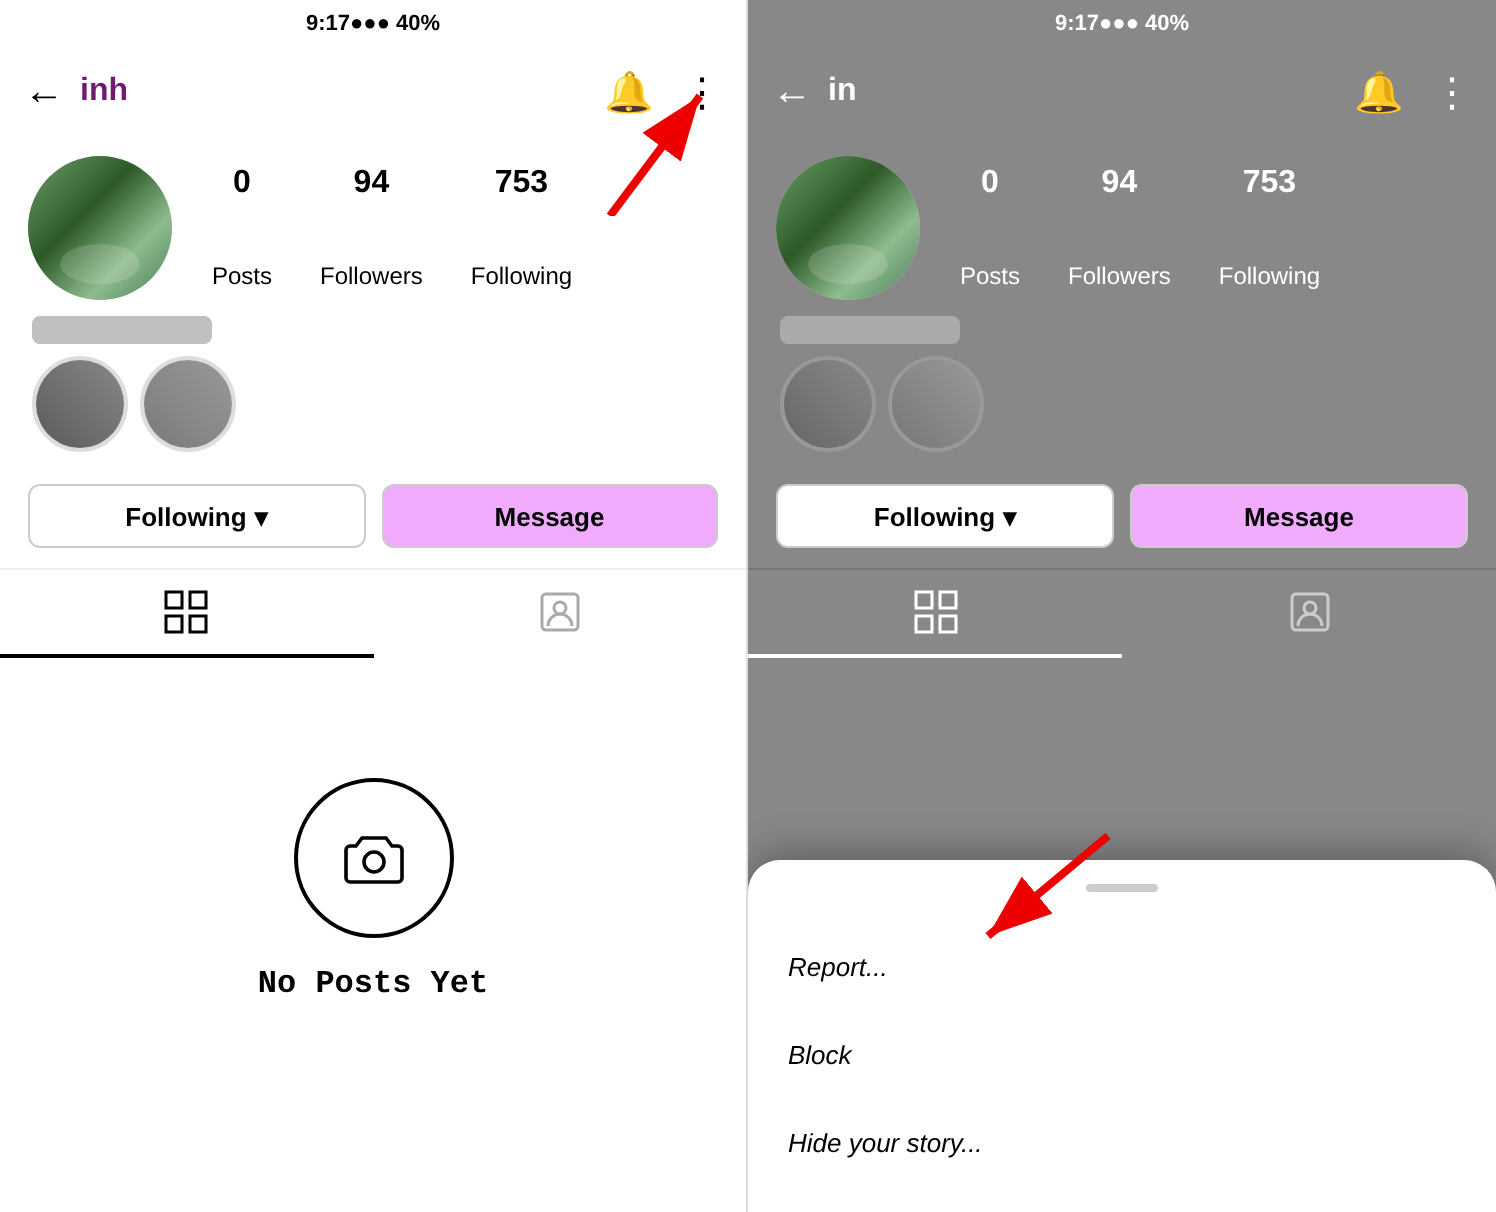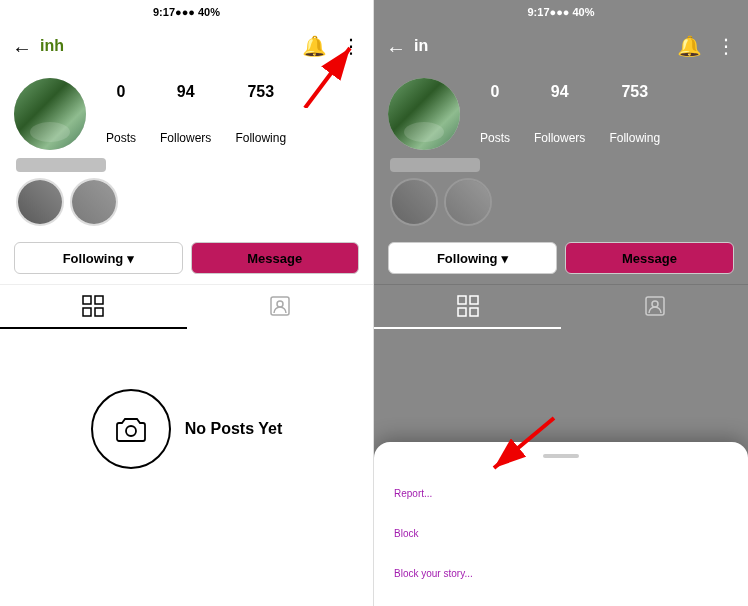--- a/index.html
+++ b/index.html
@@ -57,21 +57,21 @@
       padding: 0 12px;
       justify-content: space-between;
       background: #fff;
     }
     .right-panel .top-nav {
       background: #888;
     }
     .nav-username {
       font-size: 16px;
       font-weight: 700;
-      color: #4d7c0f;
+      color: #701a75;
     }
     .right-panel .nav-username {
       color: #fff;
     }
     .nav-icons {
       display: flex;
       align-items: center;
       gap: 14px;
     }
     .nav-icon {
@@ -202,21 +202,21 @@
       display: flex;
       align-items: center;
       justify-content: center;
       gap: 4px;
     }
     .btn-message {
       flex: 1;
       height: 32px;
       border: 1px solid #ccc;
       border-radius: 6px;
-      background: #be185d;
+      background: #f0abfc;
       font-size: 13px;
       font-weight: 600;
       cursor: pointer;
       display: flex;
       align-items: center;
       justify-content: center;
     }
 
     
     .tabs-row {
@@ -247,25 +247,25 @@
       border-bottom: 2px solid #fff;
       color: #fff;
     }
     .right-panel .tab-item {
       color: #ccc;
     }
 
     
     .no-posts {
       display: flex;
-      flex-direction: row;
-      align-items: center;
-      justify-content: center;
+      flex-direction: column;
+      align-items: center;
       padding: 60px 20px 20px;
       gap: 14px;
+      font-family: Liberation Mono, monospace;
     }
     .camera-circle {
       width: 80px;
       height: 80px;
       border-radius: 50%;
       border: 2px solid #000;
       display: flex;
       align-items: center;
       justify-content: center;
     }
@@ -289,24 +289,25 @@
     }
     .sheet-handle {
       width: 36px;
       height: 4px;
       background: #ccc;
       border-radius: 2px;
       margin: 0 auto 16px;
     }
     .sheet-item {
       padding: 14px 20px;
-      font-size: 10px;
-      color: #a21caf;
+      font-size: 13px;
+      color: #000000;
       cursor: pointer;
       border-bottom: 1px solid transparent;
+      font-style: italic;
     }
 
     
     .arrow-overlay {
       position: absolute;
       pointer-events: none;
       z-index: 20;
     }
 
     
@@ -499,21 +500,21 @@
         <circle cx="11" cy="9" r="3" stroke="#ccc" stroke-width="1.5" fill="none"></circle>
         <path d="M5 18c0-3.3 2.7-6 6-6s6 2.7 6 6" stroke="#ccc" stroke-width="1.5" fill="none"></path>
       </svg>
     </div>
   </div>
 
   <div class="bottom-sheet">
     <div class="sheet-handle"></div>
     <div class="sheet-item">Report...</div>
     <div class="sheet-item">Block</div>
-    <div class="sheet-item">Block your story...</div>
+    <div class="sheet-item">Hide your story...</div>
   </div>
 
   <div class="arrow-overlay" style="bottom:118px; left:40px; width:160px; height:80px;">
     <svg width="160" height="80" viewBox="0 0 160 80">
       <defs>
         <marker id="arrowhead-r" markerWidth="8" markerHeight="6" refX="8" refY="3" orient="auto">
           <polygon points="0 0, 8 3, 0 6" fill="#e00"></polygon>
         </marker>
       </defs>
       <line x1="140" y1="10" x2="80" y2="60" stroke="#e00" stroke-width="4" marker-end="url(#arrowhead-r)"></line>

